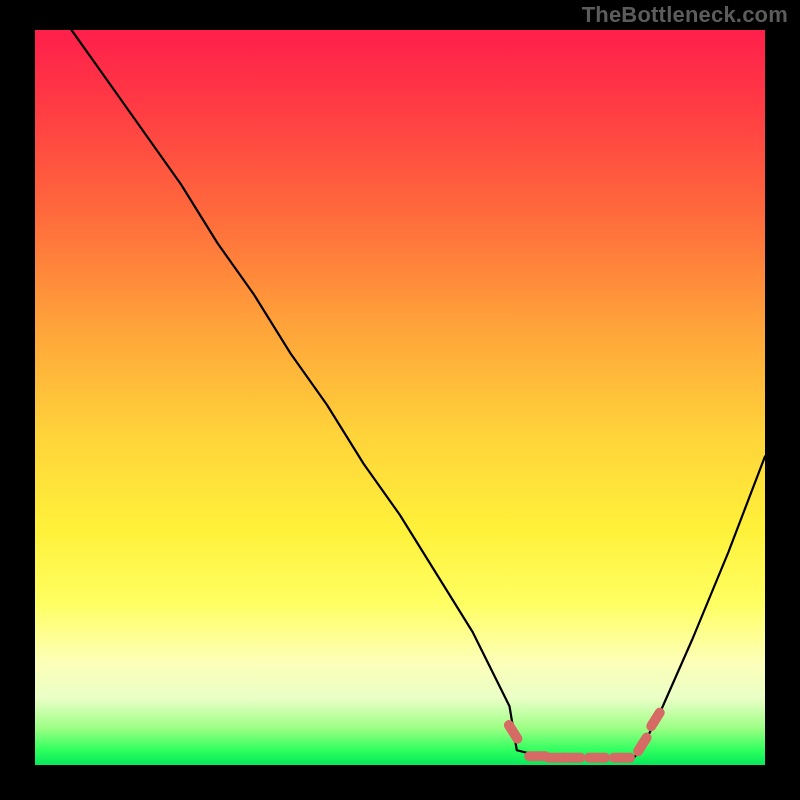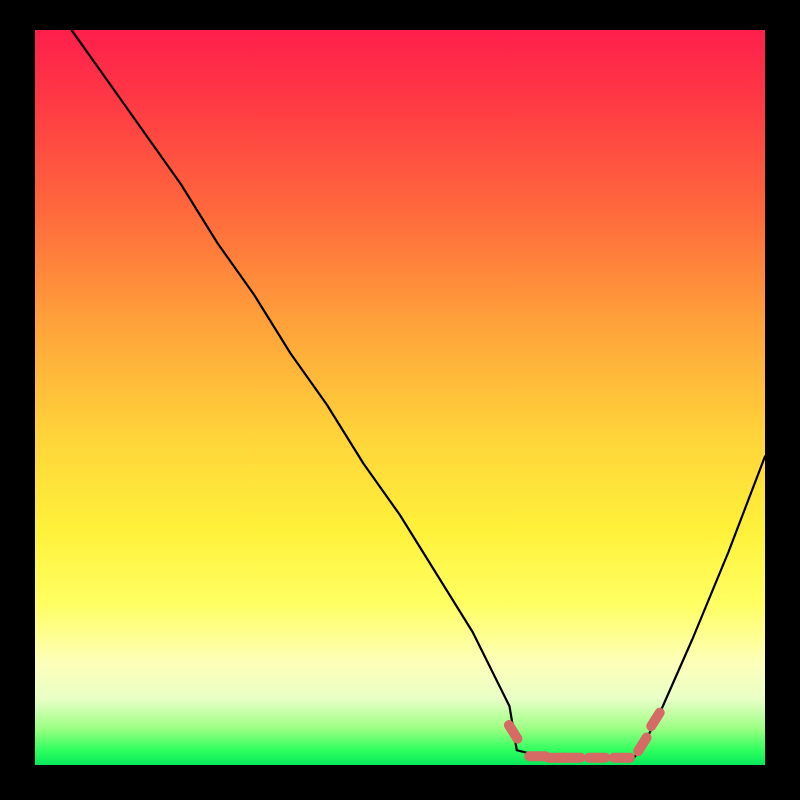--- a/index.html
+++ b/index.html
@@ -67,20 +67,21 @@
   .lozenge {
     fill: #d66a65;
     stroke: none;
   }
 </style>
 </head>
 <body>
 
 <div class="frame">
 
+  <div class="watermark">TheBottleneck.com</div>
 
   <div class="plot-area">
 
     <svg class="curve" viewBox="0 0 730 735" preserveAspectRatio="none">
 
       <path class="curve-path" d="M36.50 0.00 L73.00 51.45 L109.50 102.90 L146.00 154.35 L182.50 213.15 L219.00 264.60 L255.50 323.40 L292.00 374.85 L328.50 433.65 L365.00 485.10 L401.50 543.90 L438.00 602.70 L474.50 676.20 L481.80 720.30 L511.00 727.65 L540.20 727.65 L569.40 727.65 L598.60 727.65 L605.90 720.30 L627.80 676.20 L657.00 610.05 L693.50 521.85 L730.00 426.30"></path>
 
       <g>
           <rect x="465.15" y="696.92" width="26" height="10" rx="5" ry="5" class="lozenge" transform="rotate(58 478.15 701.92)"></rect>
           <rect x="489.24" y="721.18" width="26" height="10" rx="5" ry="5" class="lozenge" transform="rotate(0 502.24 726.18)"></rect>

